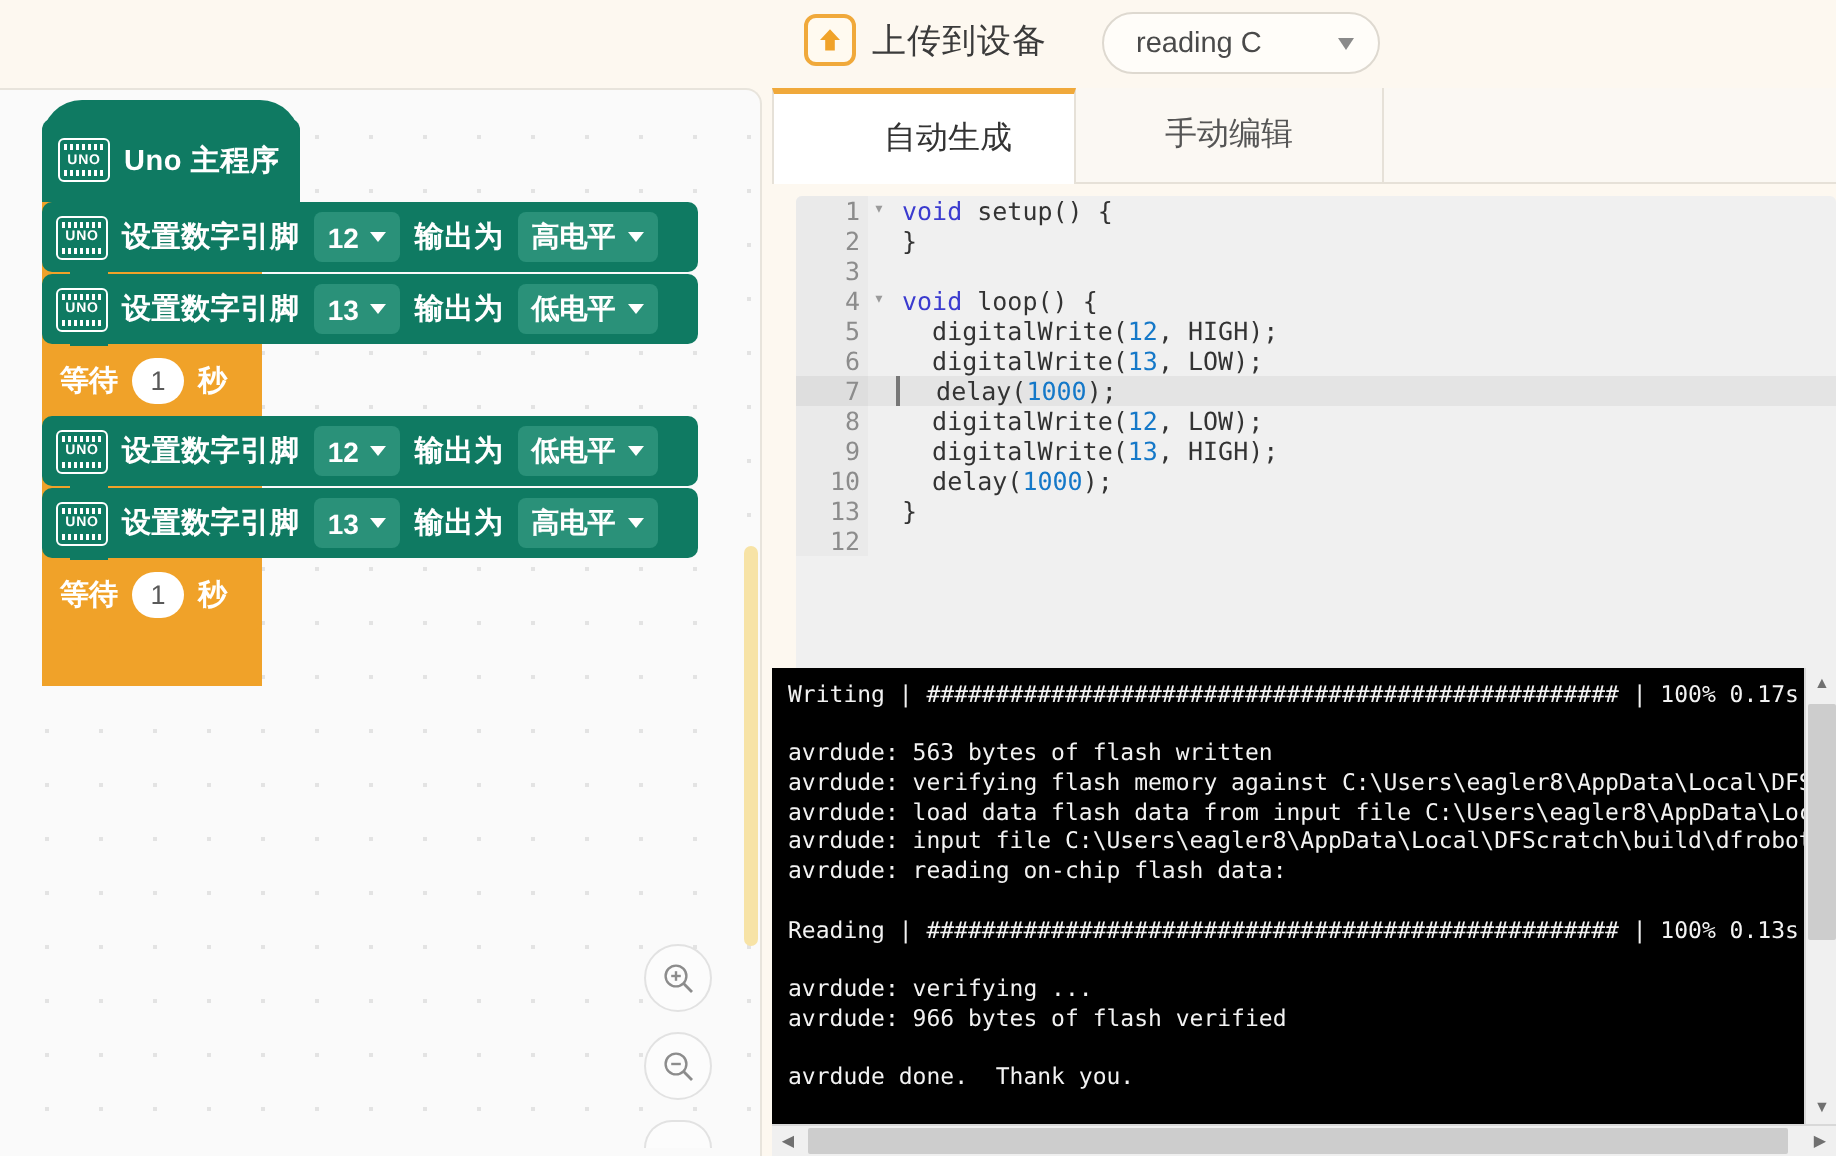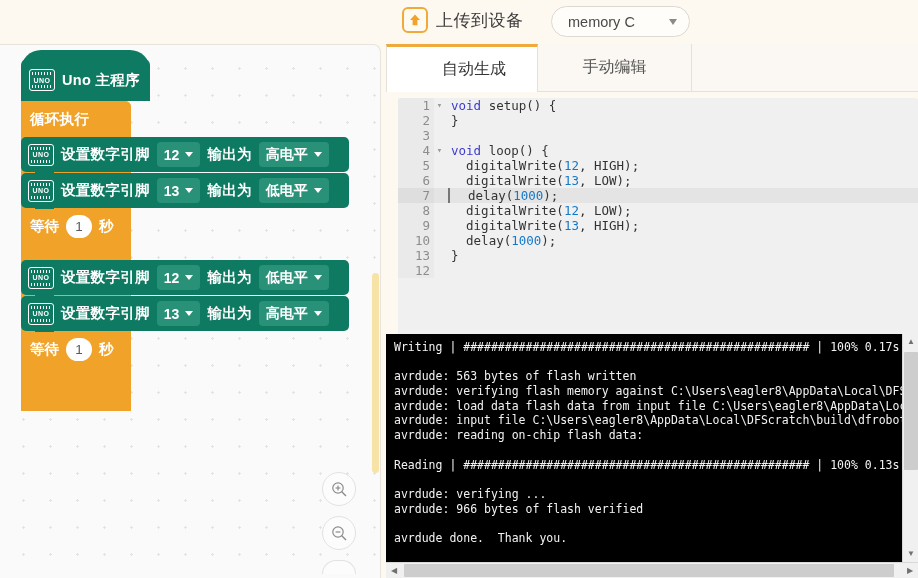--- a/index.html
+++ b/index.html
@@ -125,21 +125,21 @@
   .chip .cv { color: #fff; font-size: 14px; font-weight: 700; }
   .chip .cd {
     width: 0; height: 0; border-left: 4px solid transparent; border-right: 4px solid transparent;
     border-top: 5px solid #fff;
   }
 
   
   .wblock {
     position: relative; width: 110px; height: 35px; background: #f0a229;
     border-radius: 5px; display: flex; align-items: center; gap: 7px;
-    padding-left: 9px; margin-bottom: 16px;
+    padding-left: 9px; margin-bottom: 0;
   }
   .wblock::after {
     content:""; position:absolute; left: 14px; bottom: -6px; width: 19px; height: 7px;
     background: #f0a229; border-radius: 0 0 5px 5px;
   }
   .wblock .txt { color: #fff; font-size: 14.5px; font-weight: 700; }
   .oval {
     background: #fff; border-radius: 12px; min-width: 26px; height: 23px;
     display: flex; align-items: center; justify-content: center;
     color: #5a5a5a; font-size: 13.5px; cursor: pointer;
@@ -248,38 +248,37 @@
   <div class="topbar">
     <div class="upload-btn">
       <span class="upload-icon">
         <svg width="14" height="14" viewBox="0 0 14 14">
           <path d="M7 1.6 L12 7 L9.4 7 L9.4 12.3 L4.6 12.3 L4.6 7 L2 7 Z" fill="#f0a229"></path>
         </svg>
       </span>
       <span class="upload-label">上传到设备</span>
     </div>
     <div class="lang-select">
-      <span class="val">memory C</span>
+      <span class="val">reading C</span>
       <span class="caret"></span>
     </div>
   </div>
 
   <div class="workspace">
 
     <div class="script">
 
       <div class="hat">
         <span class="uno-chip">
             <span class="uno-txt">UNO</span>
           </span>
         <span class="hat-label">Uno 主程序</span>
       </div>
 
       <div class="cblock">
-        <div class="cblock-head">循环执行</div>
         <div class="cbody">
           <div class="cblock-arm"></div>
           <div class="cstack">
 
             <div class="gblock">
               <span class="uno-chip">
                   <span class="uno-txt">UNO</span>
                 </span>
               <span class="txt">设置数字引脚</span>
               <span class="chip">

